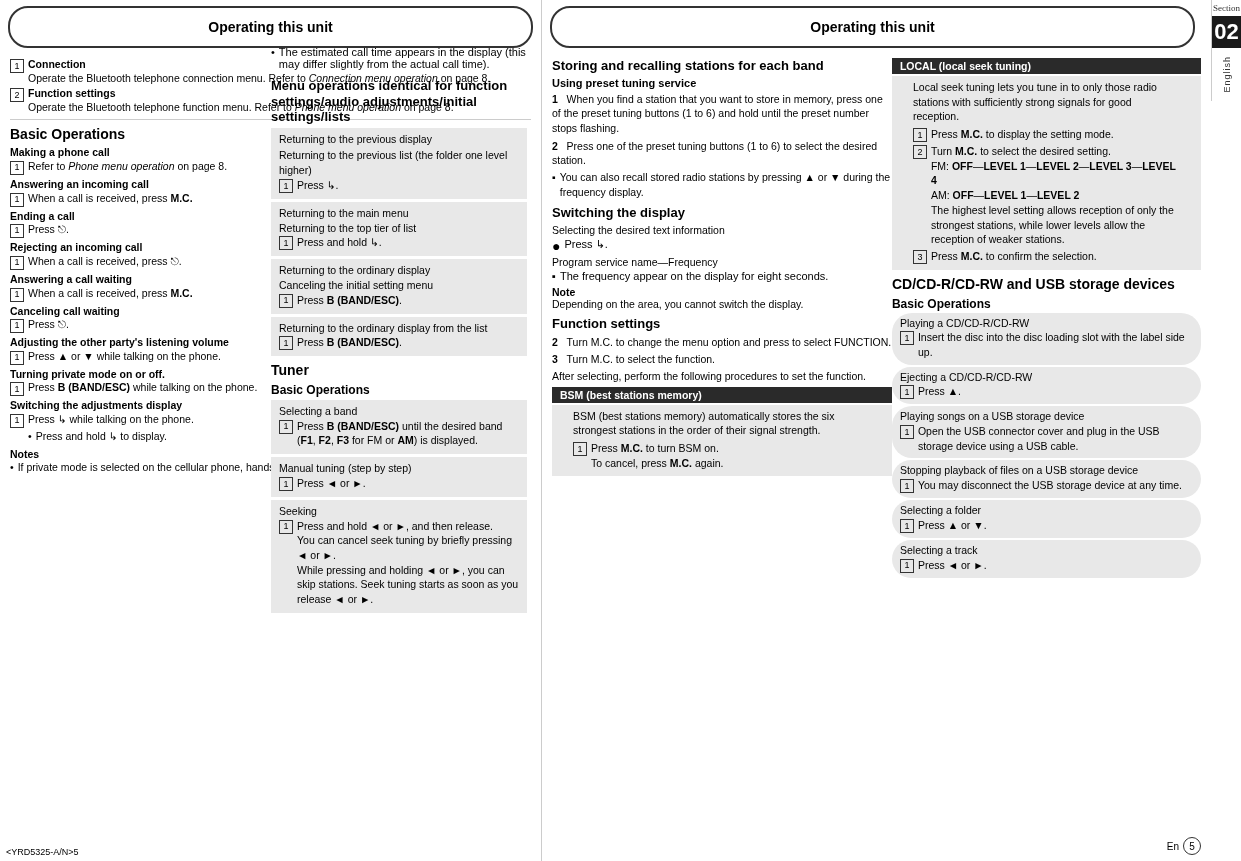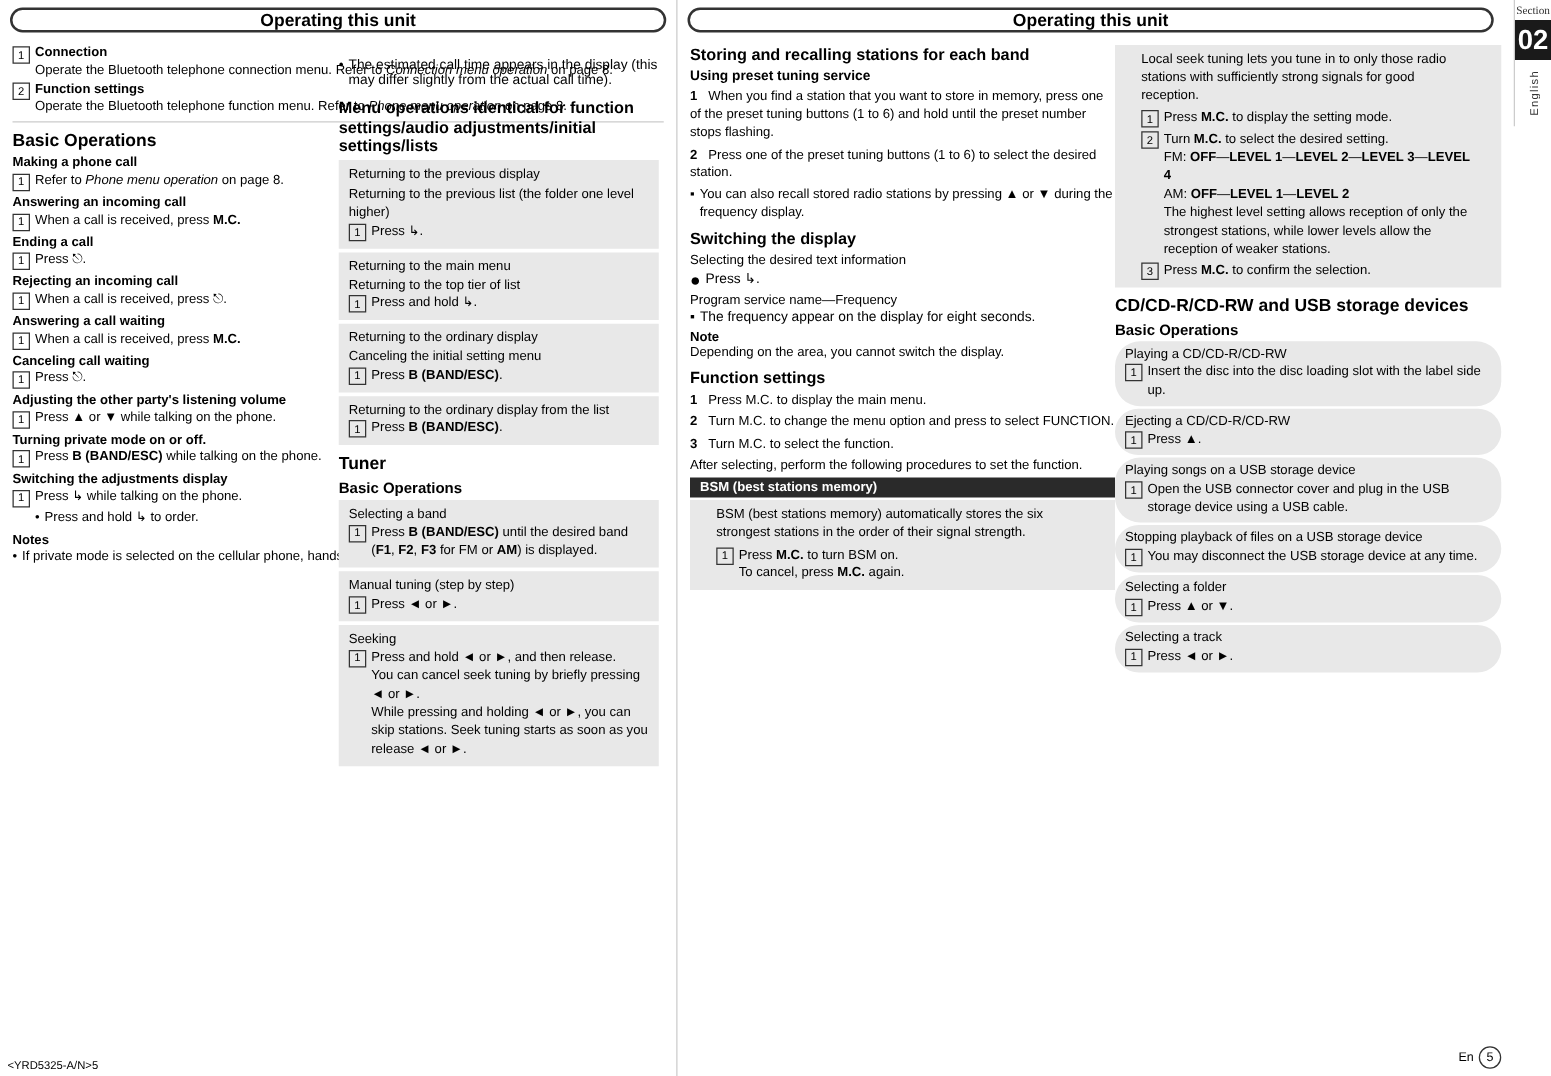--- a/index.html
+++ b/index.html
@@ -76,21 +76,21 @@
       color: #333;
       padding: 8px 0;
       letter-spacing: 1px;
     }
 
     
     .header-bar {
       background: #fff;
       border: 2px solid #333;
       border-radius: 20px;
-      padding: 0 16px;
+      padding: 11px 16px;
       margin: 6px 8px;
       font-size: 14px;
       font-weight: bold;
       text-align: center;
     }
 
     
     .content-area {
       padding: 4px 10px;
     }
@@ -365,21 +365,21 @@
         </div>
 
         <div class="op-row">
           <div class="op-row-title">Switching the adjustments display</div>
           <div class="numbered-item">
             <div class="num-box">1</div>
             <div class="item-text">Press ↳ while talking on the phone.</div>
           </div>
           <div class="bullet-item" style="padding-left:18px;">
             <span class="bullet">•</span>
-            <span>Press and hold ↳ to order.</span>
+            <span>Press and hold ↳ to display.</span>
           </div>
         </div>
       </div>
 
       <div class="note-block">
         <div class="note-title">Notes</div>
         <div class="bullet-item">
           <span class="bullet">•</span>
           <span>If private mode is selected on the cellular phone, hands-free phoning may not be available.</span>
         </div>
@@ -510,24 +510,20 @@
           </div>
 
           <div class="note-block" style="margin-top:4px;">
             <div class="note-title">Note</div>
             <div>Depending on the area, you cannot switch the display.</div>
           </div>
 
           <div class="section-title" style="font-size:13px; margin-top:6px;">Function settings</div>
 
           <div class="step-block">
-            <span class="step-num">1</span>
-            <span>&nbsp;&nbsp;Press M.C. to display the main menu.</span>
-          </div>
-          <div class="step-block">
             <span class="step-num">2</span>
             <span>&nbsp;&nbsp;Turn M.C. to change the menu option and press to select FUNCTION.</span>
           </div>
           <div class="step-block">
             <span class="step-num">3</span>
             <span>&nbsp;&nbsp;Turn M.C. to select the function.</span>
             <div style="font-size:10.5px; margin-top:2px;">After selecting, perform the following procedures to set the function.</div>
           </div>
 
           <div class="highlight-box">BSM (best stations memory)</div>
@@ -538,20 +534,21 @@
               <div>
                 Press <strong>M.C.</strong> to turn BSM on.<br>
                 To cancel, press <strong>M.C.</strong> again.
               </div>
             </div>
           </div>
         </div>
 
         <div style="flex:1;">
 
+          <div class="highlight-box">LOCAL (local seek tuning)</div>
           <div class="highlight-box-content">
             <div>Local seek tuning lets you tune in to only those radio stations with sufficiently strong signals for good reception.</div>
             <div class="numbered-item" style="margin-top:3px;">
               <div class="num-box">1</div>
               <div>Press <strong>M.C.</strong> to display the setting mode.</div>
             </div>
             <div class="numbered-item" style="margin-top:2px;">
               <div class="num-box">2</div>
               <div>
                 Turn <strong>M.C.</strong> to select the desired setting.<br>

